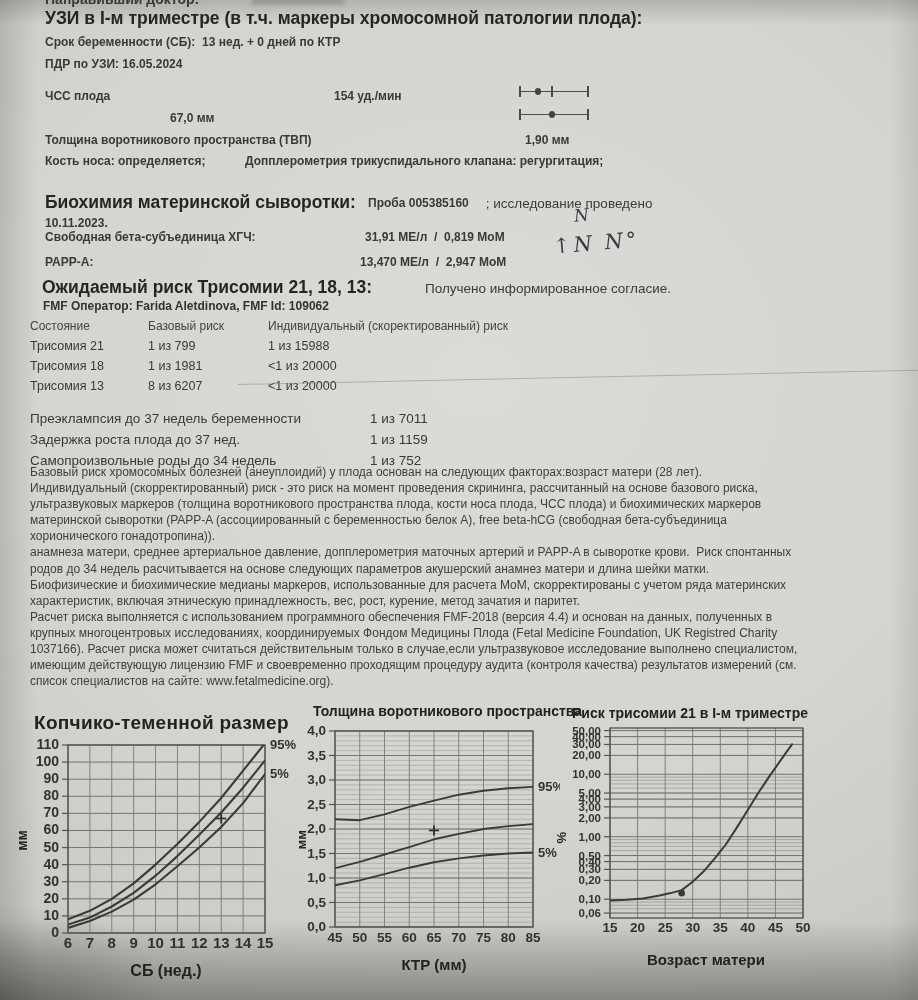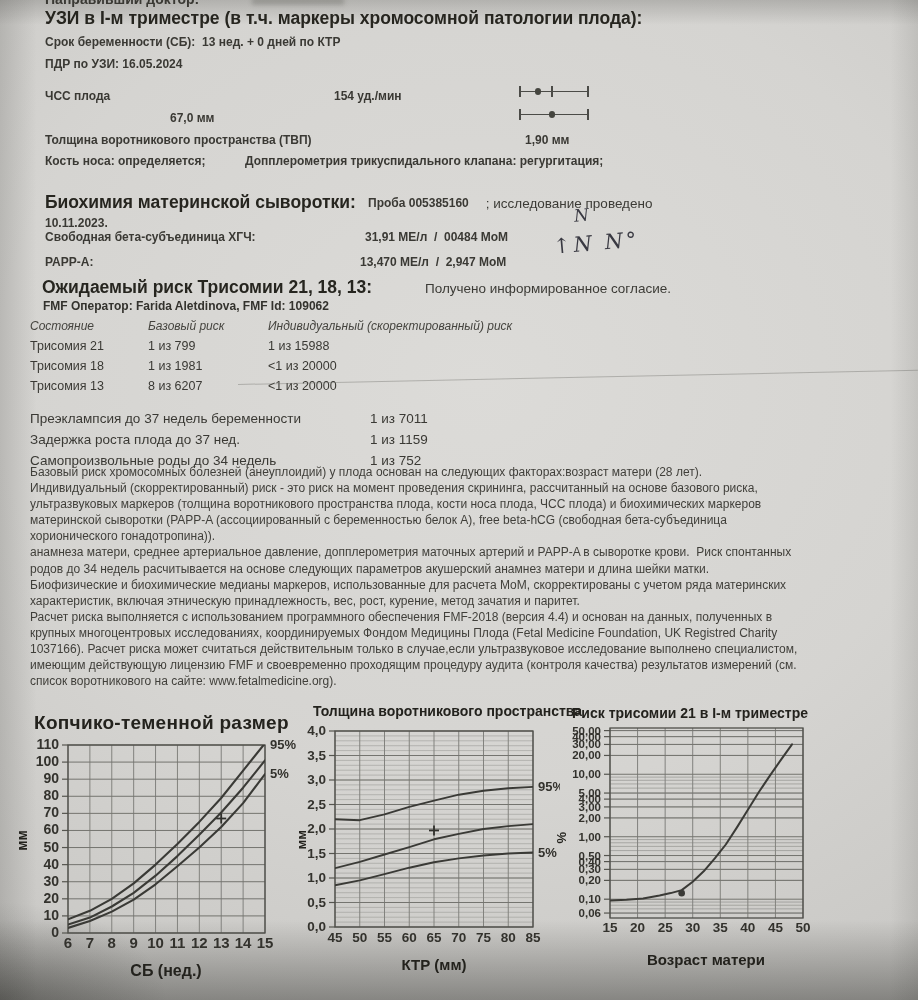--- a/index.html
+++ b/index.html
@@ -13,21 +13,21 @@
       linear-gradient(90deg, rgba(40,40,36,.16), rgba(0,0,0,0) 4%),
       linear-gradient(270deg, rgba(40,40,36,.10), rgba(0,0,0,0) 3%),
       linear-gradient(180deg, rgba(40,40,36,.20), rgba(0,0,0,0) 2.5%),
       linear-gradient(0deg, rgba(30,30,26,.40), rgba(0,0,0,0) 8%),
       radial-gradient(95% 75% at 52% 38%, #dcdbd8 0%, #d5d4d1 55%, #c7c6c3 100%);
   }
   .t{position:absolute;white-space:pre;line-height:1.2}
   .b14{font-size:12px;font-weight:bold;color:#3a3934}
   .h17{font-size:17.5px;font-weight:bold;color:#26251f}
   .sb{font-size:12px;font-weight:bold;color:#33322d}
-  .th{font-size:12px;font-style:italic;color:#45443f;font-weight:normal}
+  .th{font-size:12px;color:#45443f;font-weight:normal}
   .td{font-size:12.5px;color:#3a3934}
   .or{font-size:13.5px;font-weight:normal;color:#3a3934}
   .note-wrap{position:absolute;left:30px;top:464px}
   .note-line{font-size:12px;color:#403f3a;line-height:16.1px;white-space:pre}
   .ct1{font-size:19px;font-weight:bold;color:#23221d;letter-spacing:.3px}
   .ct2{font-size:14px;font-weight:bold;color:#23221d}
   .axt{font-size:15px;font-weight:bold;color:#23221d;text-align:center}
   .rot{transform:rotate(-90deg)}
   .ch{position:absolute}
   svg .tk{font-weight:bold;fill:#33322d}
@@ -76,21 +76,21 @@
 
   <div class="t b14" style="left:45px;top:154px">Кость носа: определяется;</div>
   <div class="t b14" style="left:245px;top:154px">Допплерометрия трикуспидального клапана: регургитация;</div>
 
   <div class="t h17" style="left:45px;top:192px">Биохимия материнской сыворотки:</div>
   <div class="t b14" style="left:368px;top:196px">Проба 005385160</div>
   <div class="t" style="left:482px;top:196px;font-size:13.5px;color:#3c3b36"> ; исследование проведено</div>
   <div class="t b14" style="left:45px;top:216px">10.11.2023.</div>
 
   <div class="t b14" style="left:45px;top:230px">Свободная бета-субъединица ХГЧ:</div>
-  <div class="t b14" style="left:365px;top:230px">31,91 МЕ/л  /  00484 МоМ</div>
+  <div class="t b14" style="left:365px;top:230px">31,91 МЕ/л  /  0,819 МоМ</div>
   <div class="t b14" style="left:45px;top:255px">PAPP-A:</div>
   <div class="t b14" style="left:360px;top:255px">13,470 МЕ/л  /  2,947 МоМ</div>
 
   <div class="hand" style="left:574px;top:205px;font-size:17px">N</div>
   <div class="hand" style="left:553px;top:231px;font-size:21px">↑N N°</div>
 
   <div class="t h17" style="left:42px;top:277px">Ожидаемый риск Трисомии 21, 18, 13:</div>
   <div class="t" style="left:425px;top:281px;font-size:13.5px;color:#3c3b36">Получено информированное согласие.</div>
   <div class="t sb" style="left:43px;top:299px">FMF Оператор: Farida Aletdinova, FMF Id: 109062</div>
 
@@ -126,21 +126,21 @@
       <div class="note-line">материнской сыворотки (PAPP-A (ассоциированный с беременностью белок A), free beta-hCG (свободная бета-субъединица</div>
       <div class="note-line">хорионического гонадотропина)).</div>
       <div class="note-line">анамнеза матери, среднее артериальное давление, допплерометрия маточных артерий и PAPP-A в сыворотке крови.  Риск спонтанных</div>
       <div class="note-line">родов до 34 недель расчитывается на основе следующих параметров акушерский анамнез матери и длина шейки матки.</div>
       <div class="note-line">Биофизические и биохимические медианы маркеров, использованные для расчета МоМ, скорректированы с учетом ряда материнских</div>
       <div class="note-line">характеристик, включая этническую принадлежность, вес, рост, курение, метод зачатия и паритет.</div>
       <div class="note-line">Расчет риска выполняется с использованием программного обеспечения FMF-2018 (версия 4.4) и основан на данных, полученных в</div>
       <div class="note-line">крупных многоцентровых исследованиях, координируемых Фондом Медицины Плода (Fetal Medicine Foundation, UK Registred Charity</div>
       <div class="note-line">1037166). Расчет риска может считаться действительным только в случае,если ультразвуковое исследование выполнено специалистом,</div>
       <div class="note-line">имеющим действующую лицензию FMF и своевременно проходящим процедуру аудита (контроля качества) результатов измерений (см.</div>
-      <div class="note-line">список воротникового на сайте: www.fetalmedicine.org).</div>
+      <div class="note-line">список специалистов на сайте: www.fetalmedicine.org).</div>
     </div>
 
   <div class="t ct1" style="left:34px;top:712px">Копчико-теменной размер</div>
   <div class="t ct2" style="left:313px;top:703px">Толщина воротникового пространства</div>
   <div class="t ct2" style="left:572px;top:705px">Риск трисомии 21 в I-м триместре</div>
 
   <svg id="c0" class="ch" style="left:16px;top:736px" width="300" height="236">
       <line x1="52" y1="9" x2="52" y2="197" stroke="#82827e" stroke-width="1"></line>
       <text x="52" y="212" text-anchor="middle" font-size="15" class="tk">6</text>
       <line x1="73.88888888888889" y1="9" x2="73.88888888888889" y2="197" stroke="#82827e" stroke-width="1"></line>

